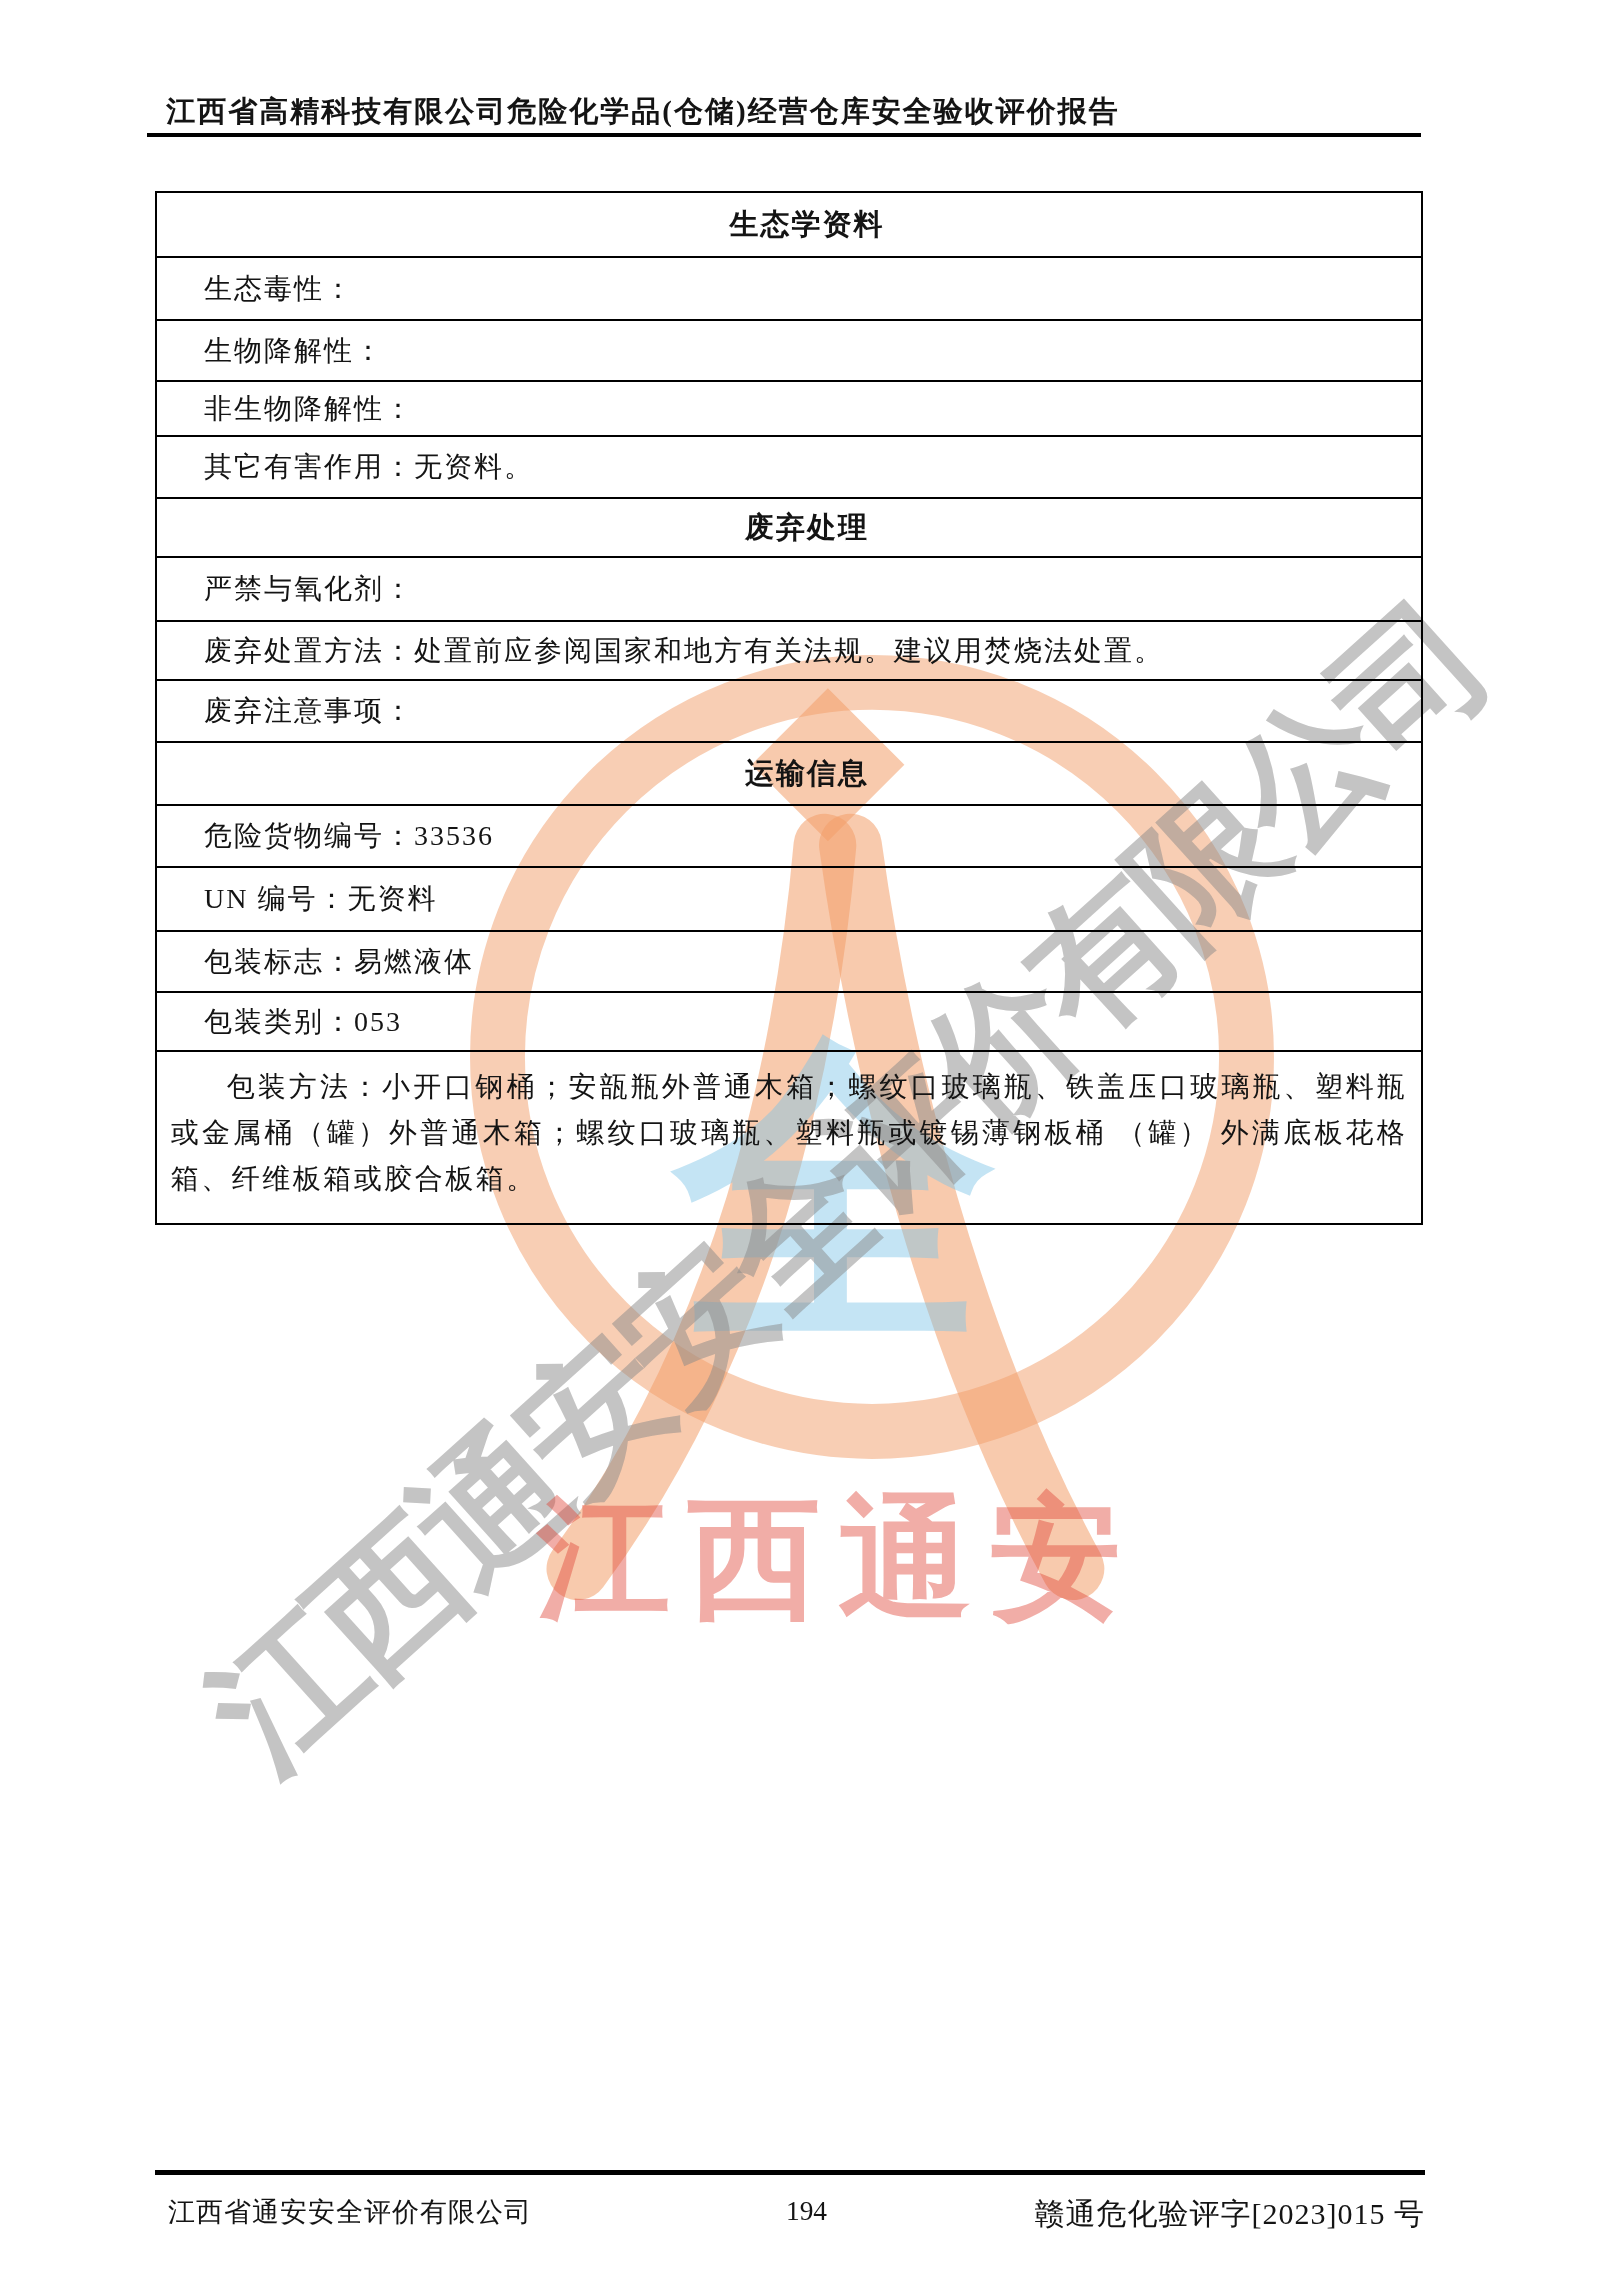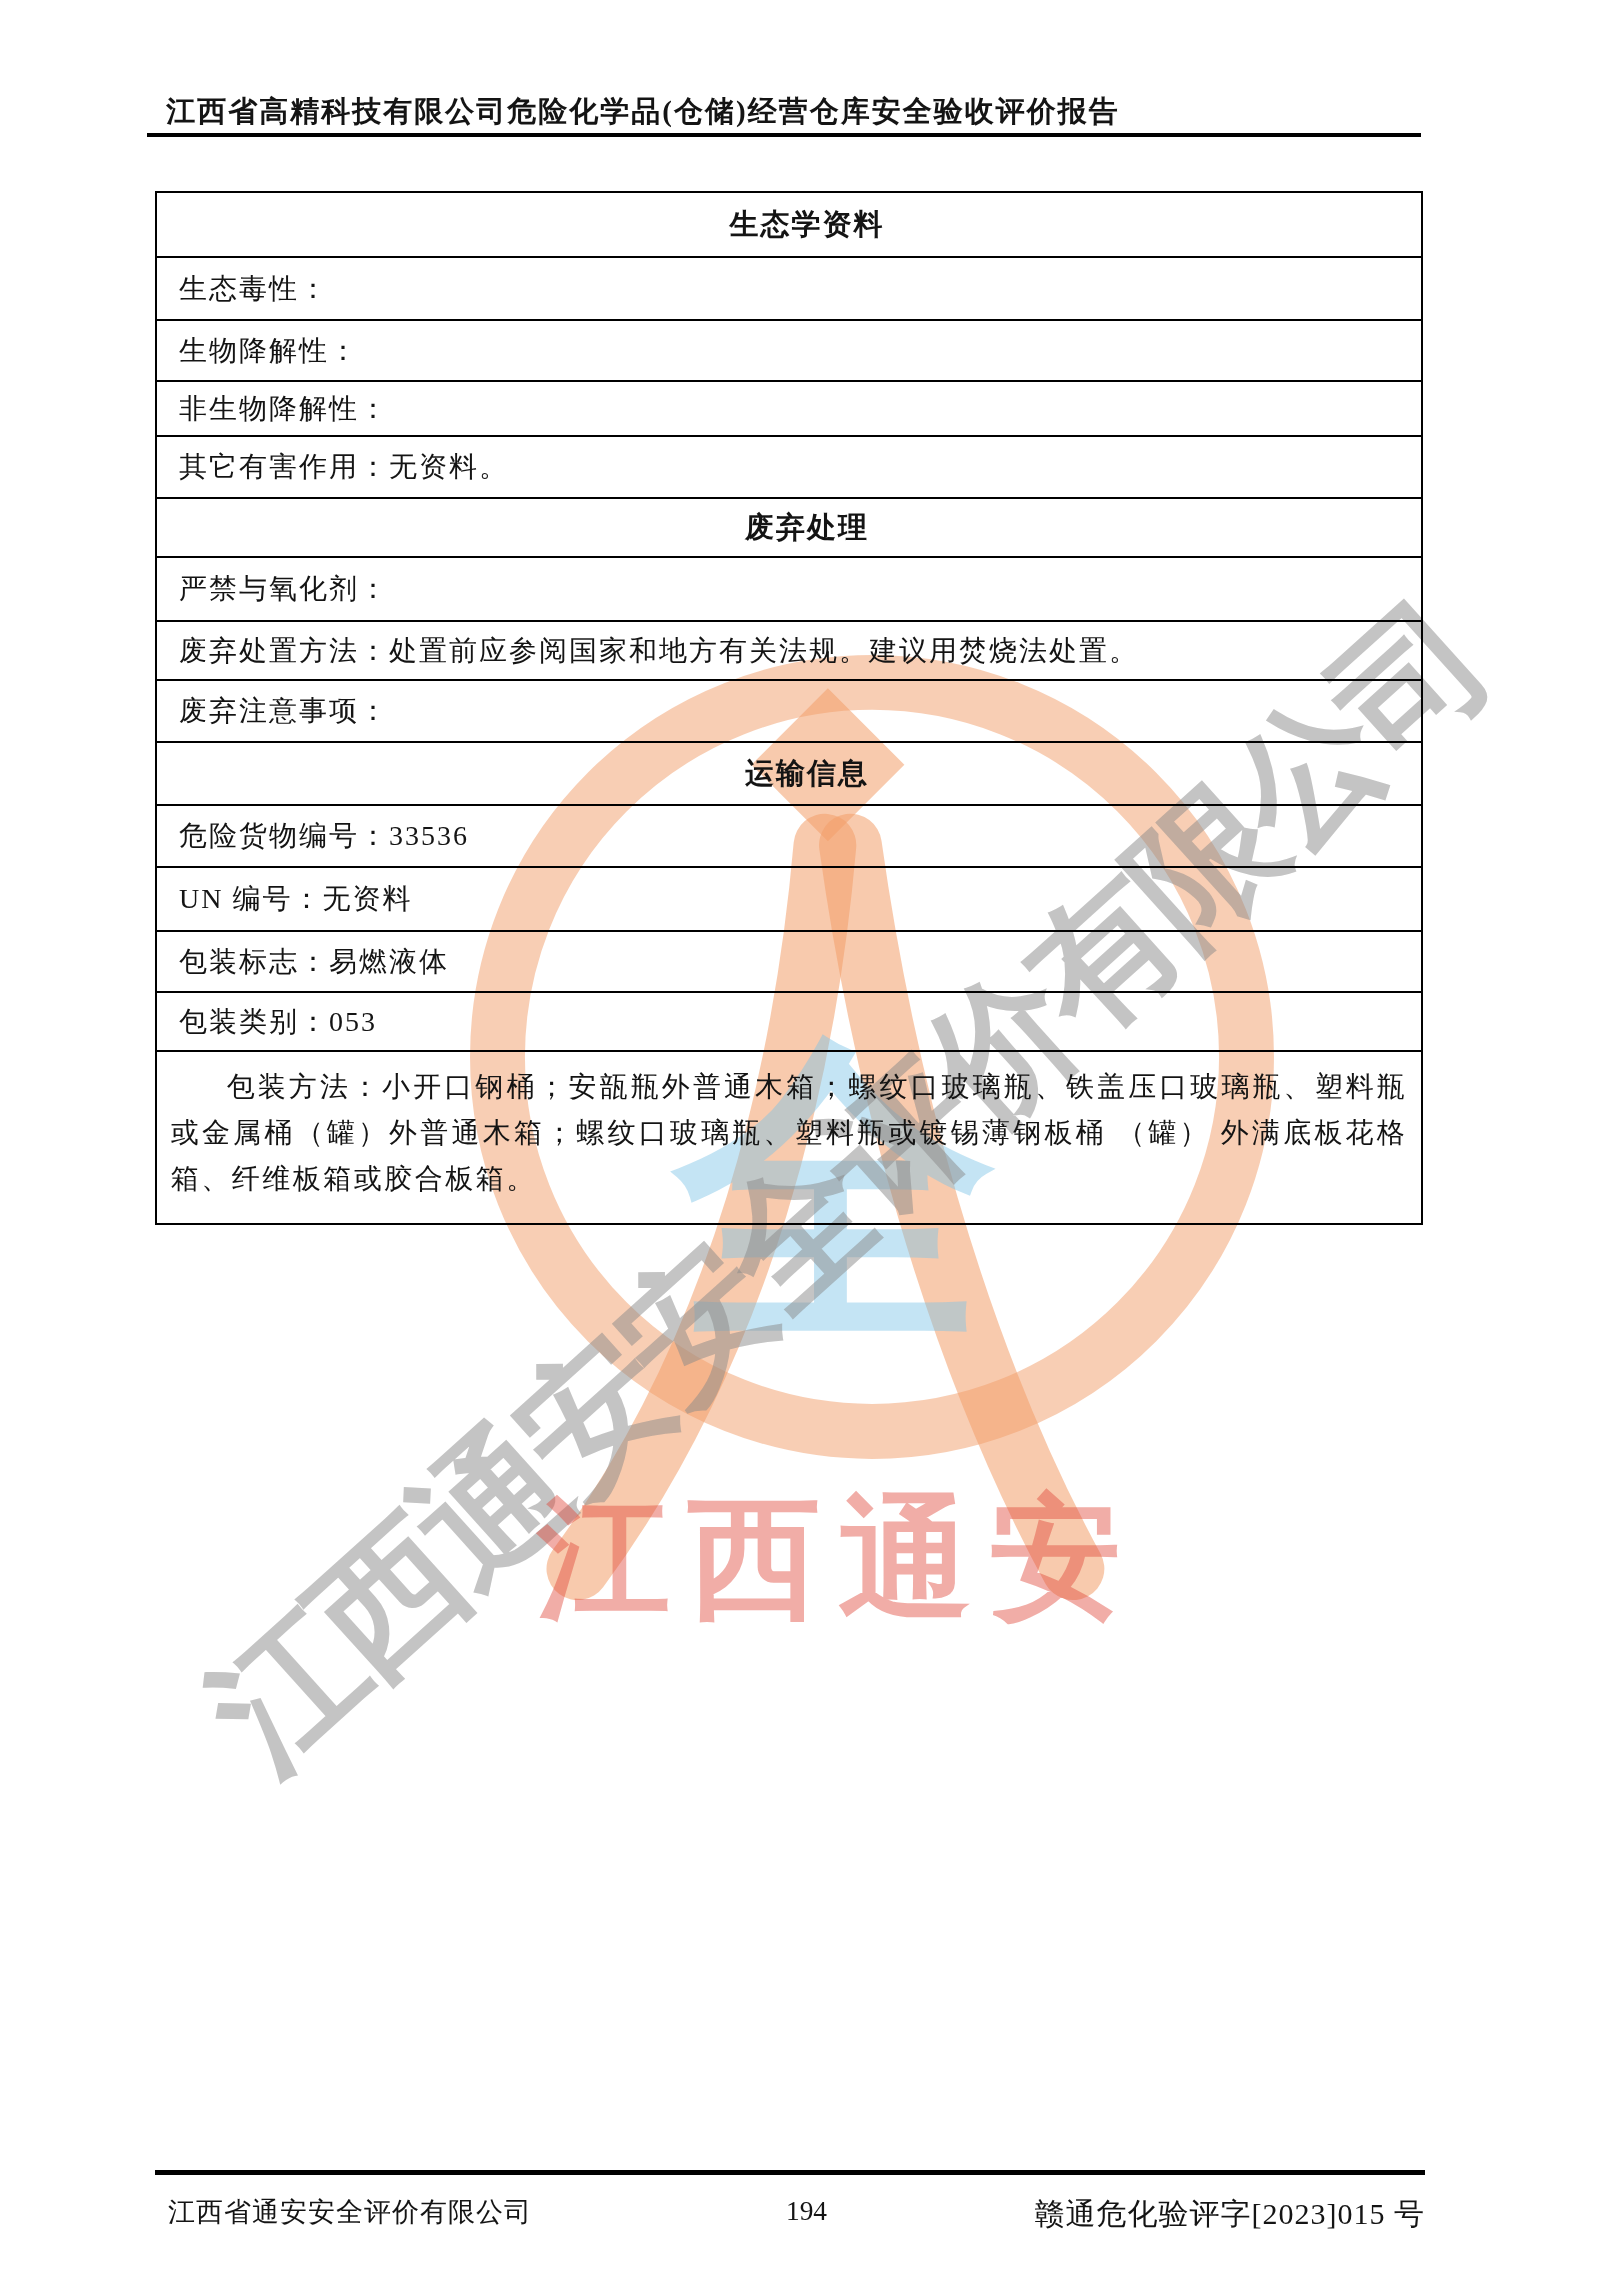--- a/index.html
+++ b/index.html
@@ -48,21 +48,21 @@
   .tbl{
     position:absolute;left:155px;width:1268px;
     border:2.9px solid #000;box-sizing:border-box;
     font-size:28px;
   }
   .tbl1{top:191px;}
   .tbl2{top:1237px;height:285px;}
   .row{box-sizing:border-box;display:flex;align-items:center;padding-left:36px;}
   .row + .row{border-top:2px solid #000;}
   .row.sec{justify-content:center;font-family:"Liberation Sans",sans-serif;font-weight:bold;font-size:29px;letter-spacing:2px;}
-  .row.fld{padding-left:22px;letter-spacing:2px;}
+  .row.fld{padding-left:47px;letter-spacing:2px;}
   .para{
     display:block;box-sizing:border-box;
     padding:11.8px 13.7px 0 13.7px;
     text-indent:2em;line-height:46px;letter-spacing:2.5px;
     text-align:justify;
   }
   .doc-footer-rule{
     position:absolute;left:155px;top:2170px;width:1270px;height:4.9px;background:#000;
   }
   .footer-company{position:absolute;left:168px;top:2194px;font-size:27px;letter-spacing:1px;}

